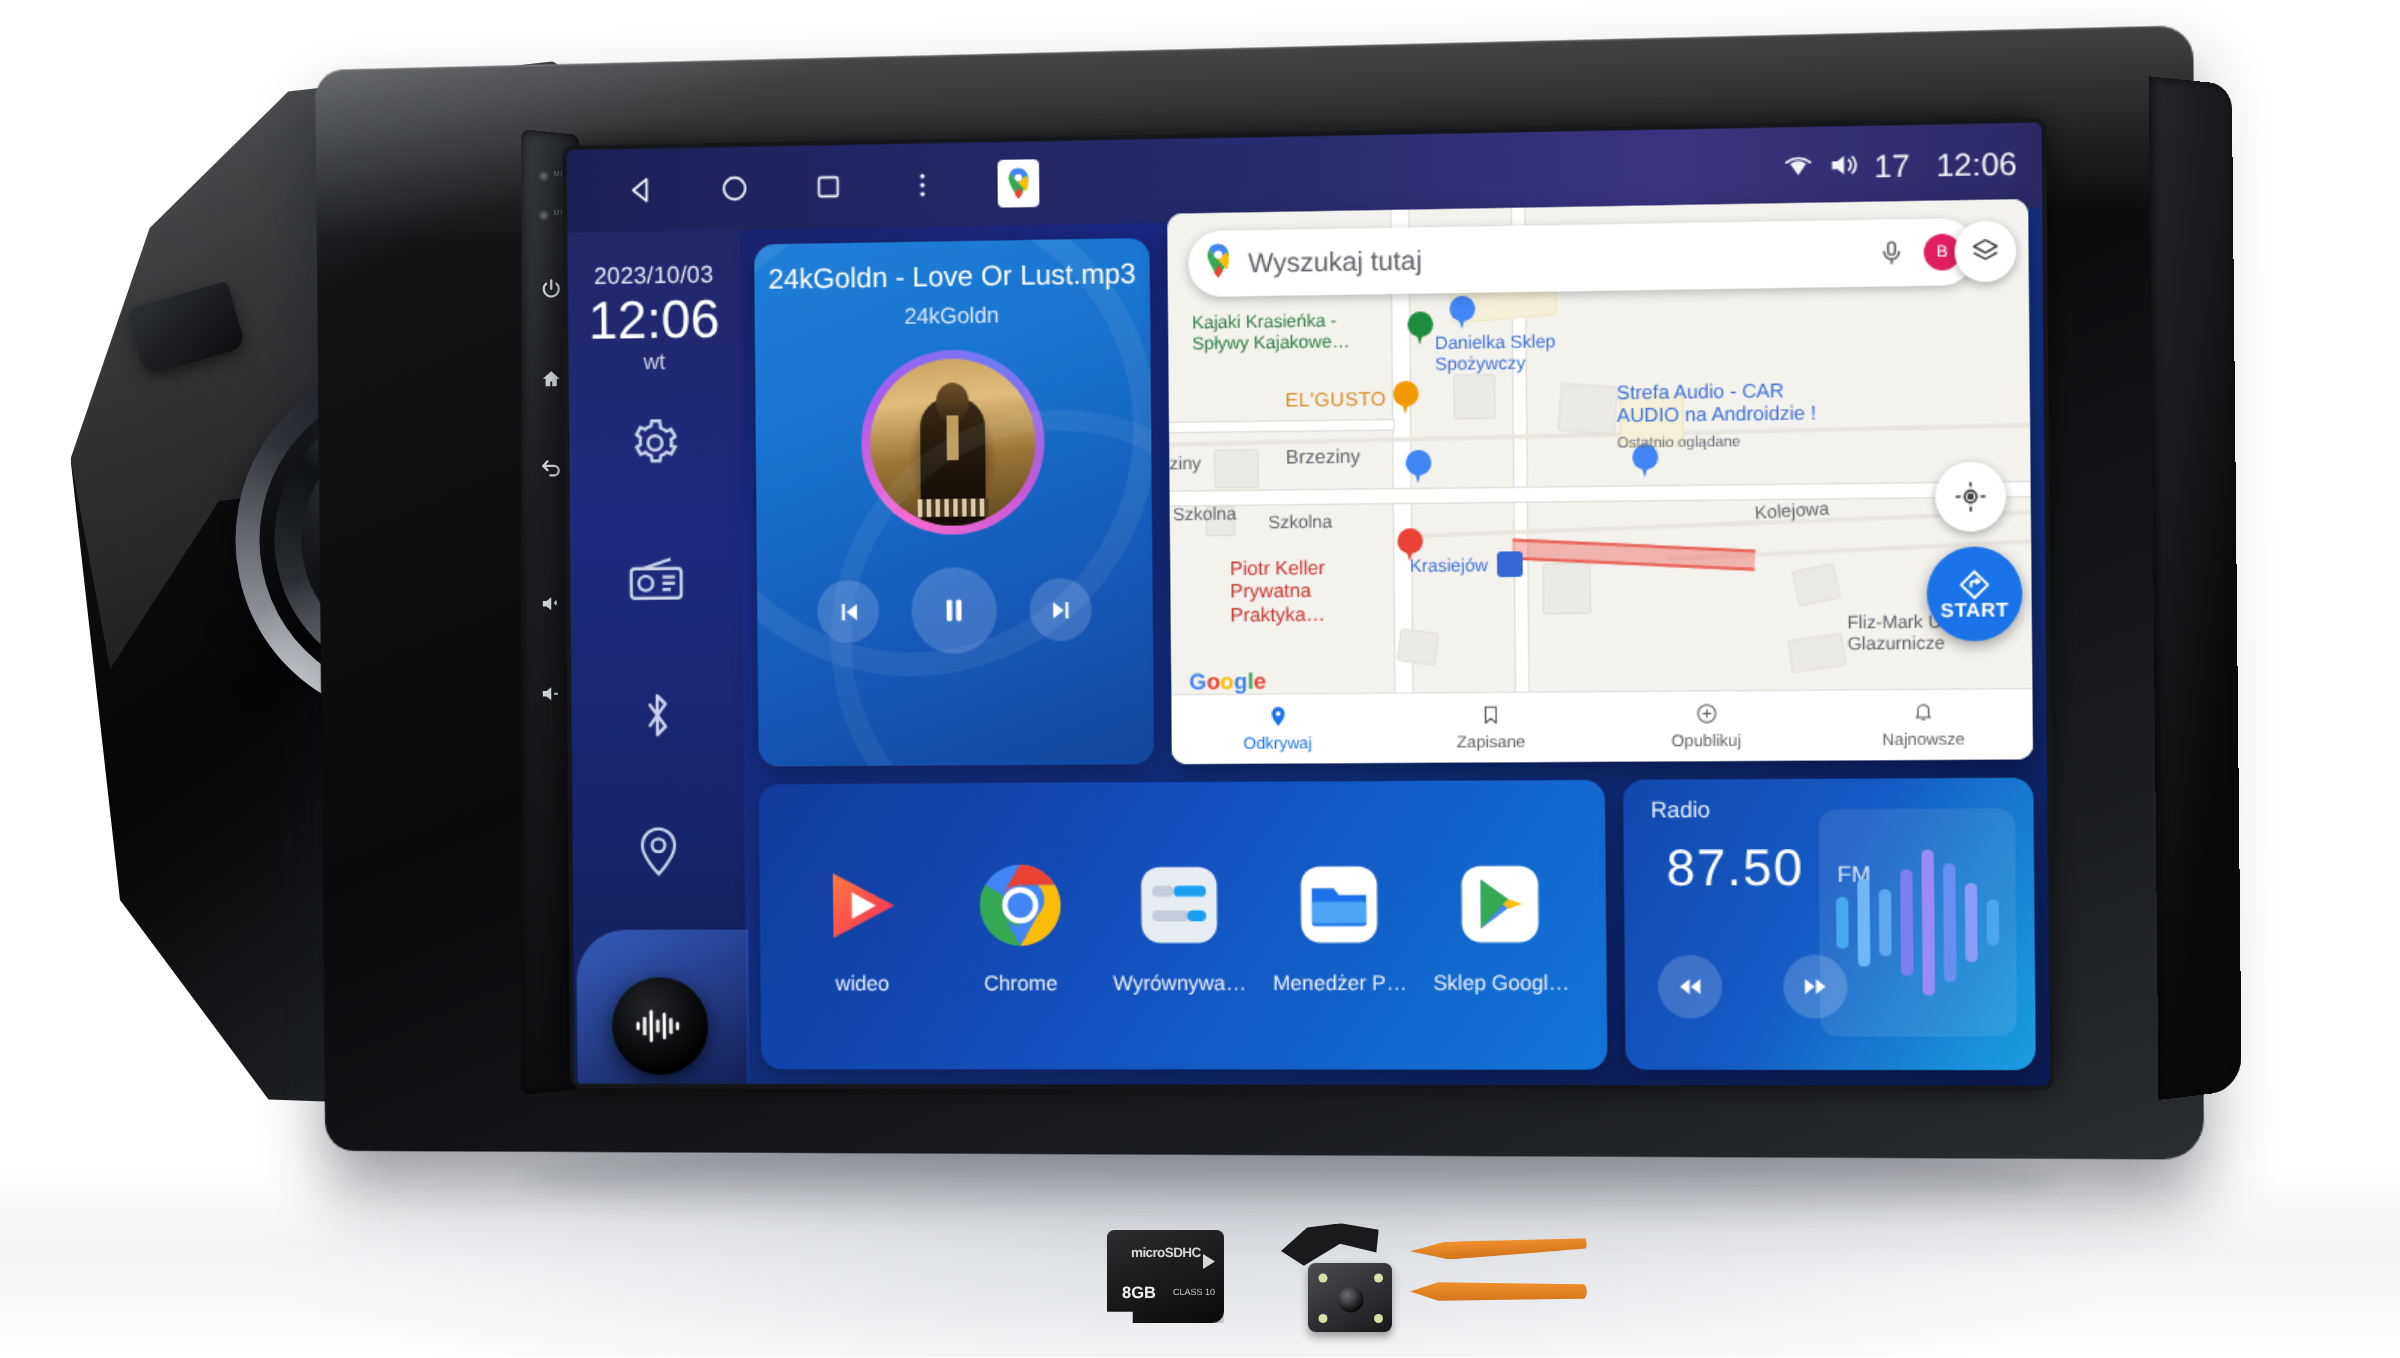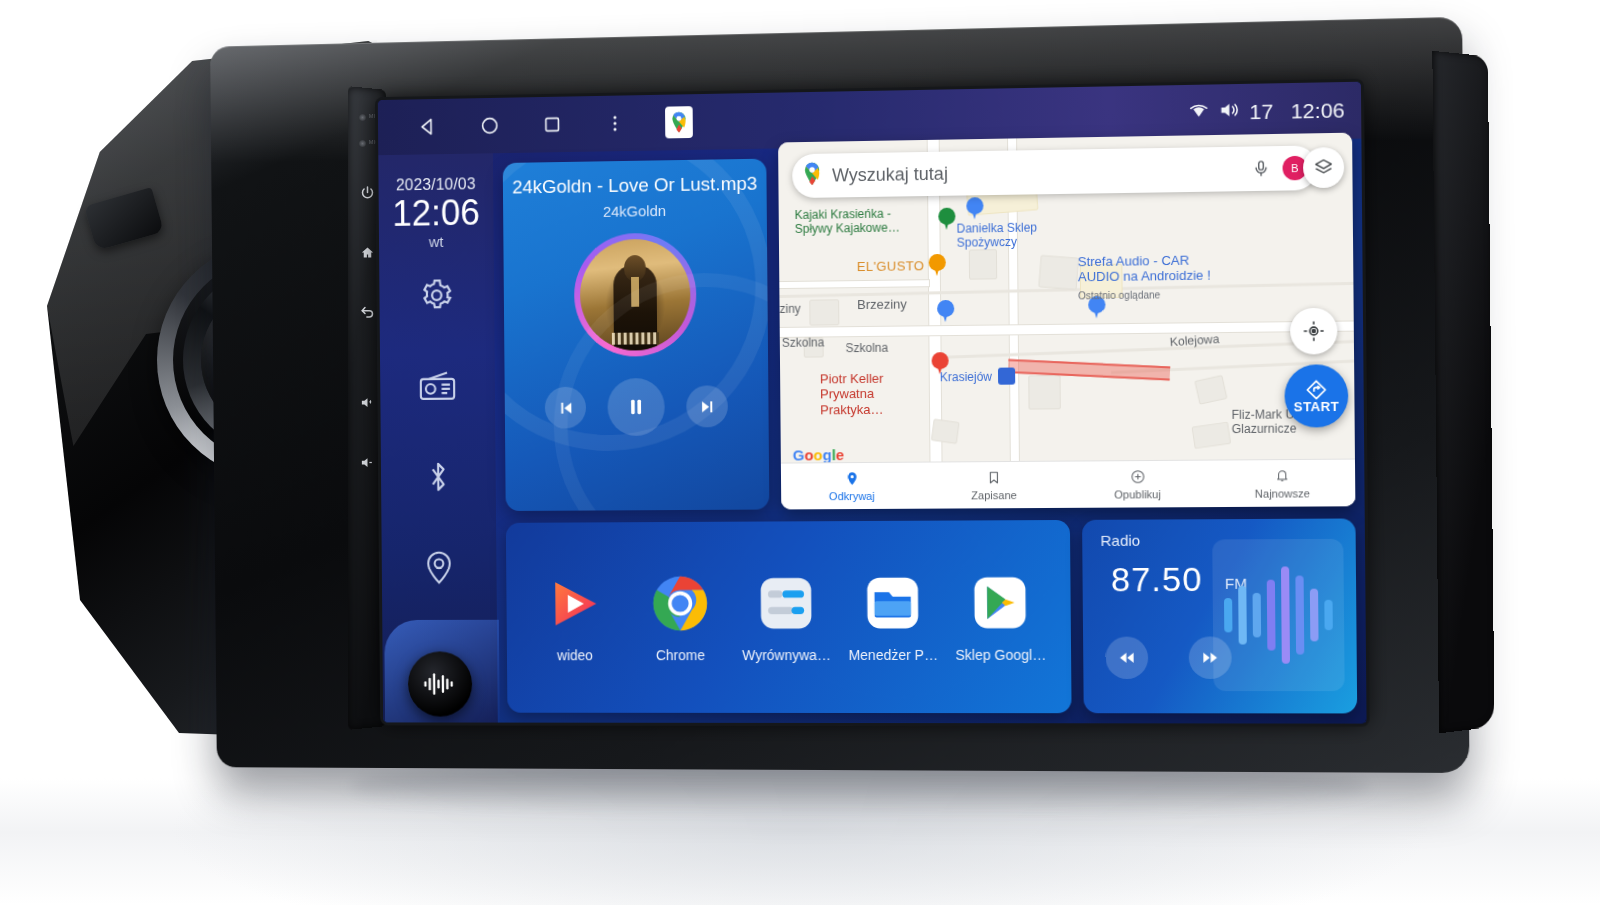--- a/index.html
+++ b/index.html
@@ -742,13 +742,33 @@
             <span class="vbar" style="height:78px;background:#6a8ef3"></span>
             <span class="vbar" style="height:52px;background:#8c9cf5"></span>
             <span class="vbar" style="height:30px;background:#4aa8f0"></span>
           </div>
         </div>
 
       </div>
     </div>
   </div>
 
+  <div class="accessories">
+    <div class="sdcard"></div>
+    <span class="sd-logo">microSDHC</span>
+    <span class="sd-cap">8GB</span>
+    <span class="sd-cls">CLASS 10</span>
+    <div class="sd-arrow"></div>
+
+    <div class="camera">
+      <div class="cam-brk"></div>
+      <div class="cam-body"></div>
+      <div class="cam-lens"></div>
+      <div class="cam-led" style="left:29px;top:33px;"></div>
+      <div class="cam-led" style="left:66px;top:33px;"></div>
+      <div class="cam-led" style="left:29px;top:60px;"></div>
+      <div class="cam-led" style="left:66px;top:60px;"></div>
+    </div>
+
+    <div class="pry" style="left:240px;top:18px;width:118px;height:12px;transform:rotate(-3deg);clip-path:polygon(0 42%,20% 0,100% 22%,100% 78%,22% 100%);"></div>
+    <div class="pry" style="left:240px;top:46px;width:118px;height:14px;border-radius:8px;clip-path:polygon(0 50%,16% 6%,100% 16%,100% 84%,16% 94%);"></div>
+  </div>
 </div>
 
 </body></html>

